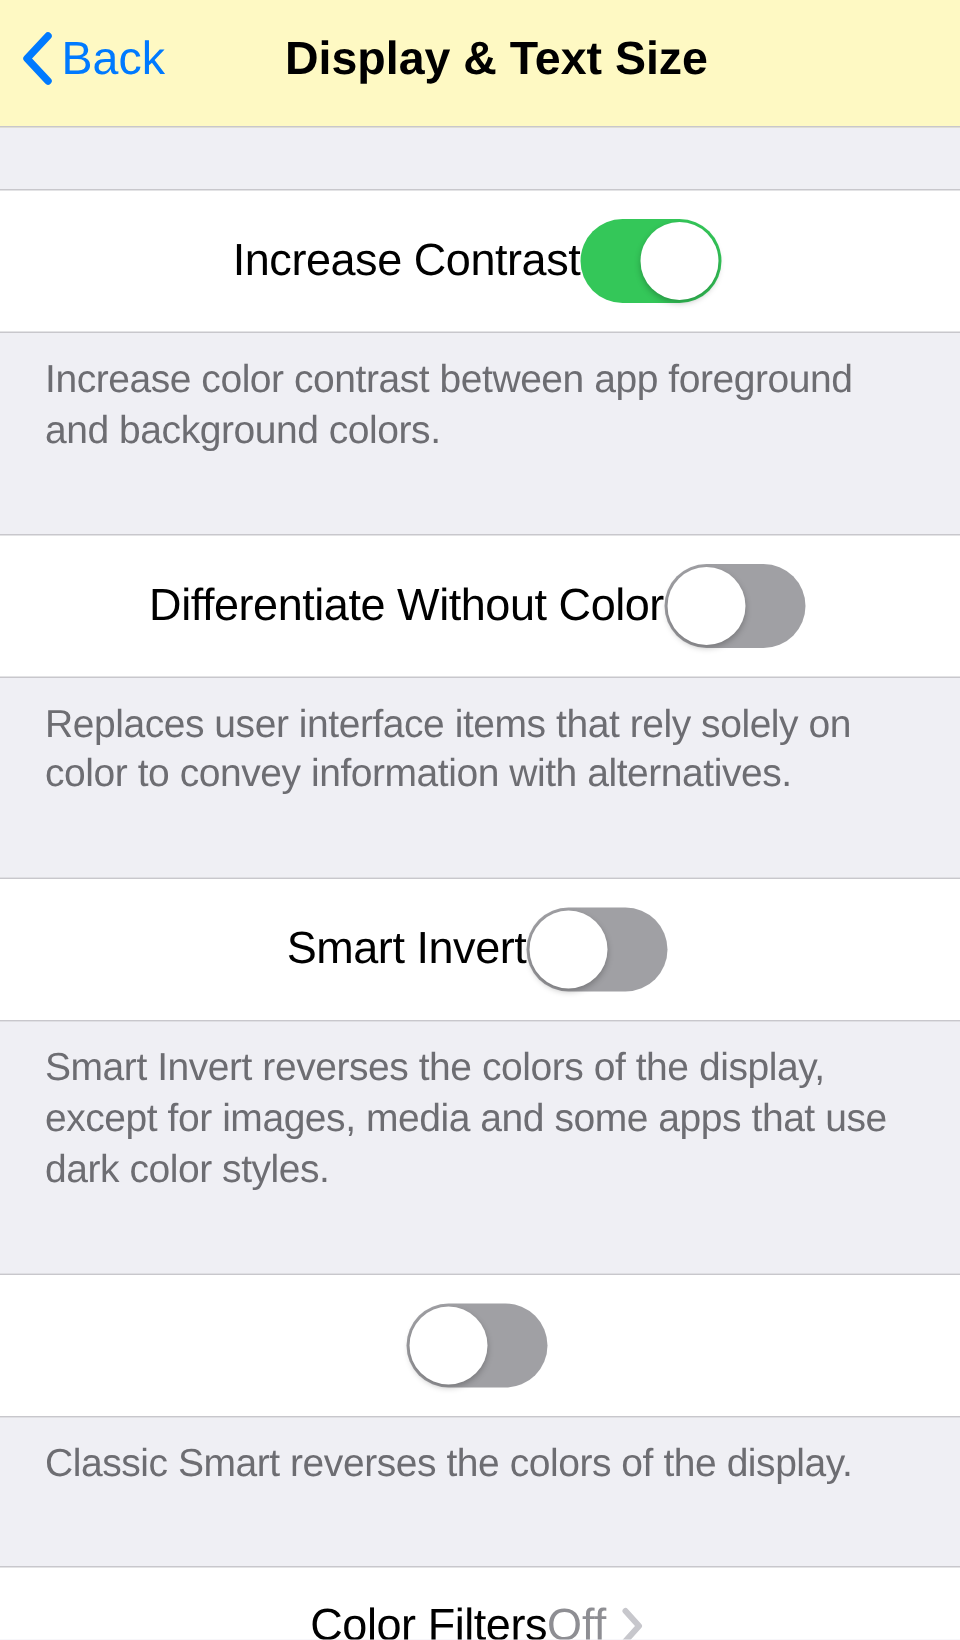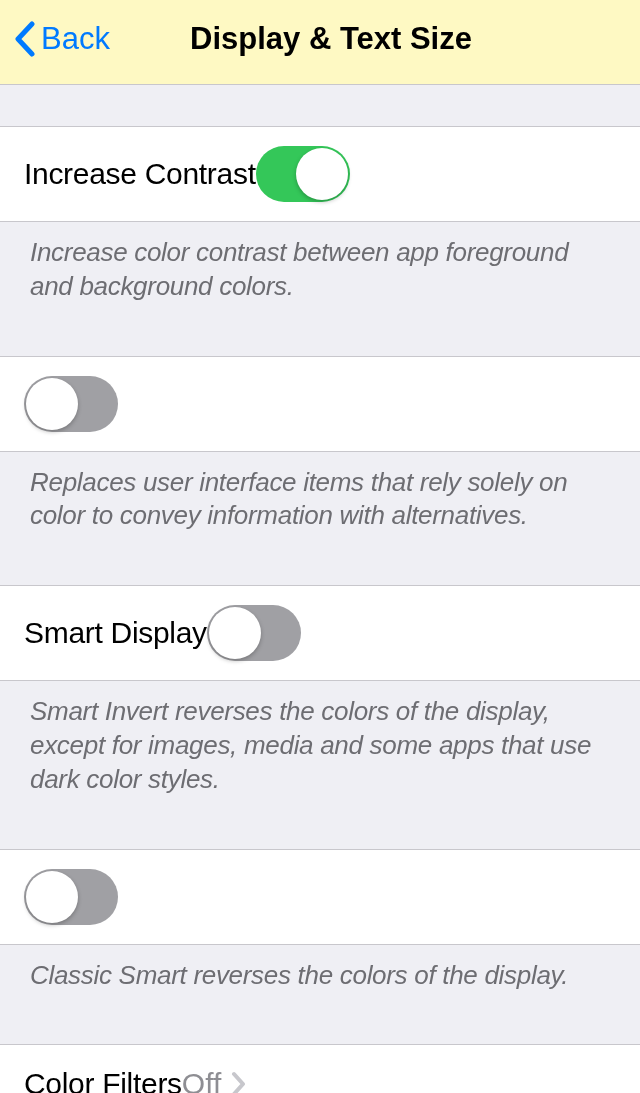--- a/index.html
+++ b/index.html
@@ -57,35 +57,34 @@
       height: 38px;
       background: #efeff4;
     }
     .row {
       background: #fff;
       border-top: 1px solid #c8c7cc;
       border-bottom: 1px solid #c8c7cc;
       padding: 19px 28px 19px 24px;
       display: flex;
       align-items: center;
-      justify-content: flex-start;
+      justify-content: center;
       min-height: 80px;
     }
     .row-label {
       font-size: 30px;
       color: #000;
       letter-spacing: -0.3px;
     }
     .footer-text {
       padding: 14px 30px 14px 30px;
       font-size: 26px;
       color: #6d6d72;
       line-height: 1.3;
       letter-spacing: -0.3px;
-      font-style: italic;
     }
     .switch {
       position: relative;
       width: 94px;
       height: 56px;
       border-radius: 28px;
       cursor: pointer;
       flex-shrink: 0;
     }
     .switch-on {
@@ -143,30 +142,31 @@
   <span class="row-label">Increase Contrast</span>
   <div class="switch switch-on">
     <div class="switch-knob"></div>
   </div>
 </div>
 <div class="footer-text">Increase color contrast between app foreground and background colors.</div>
 
 <div class="spacer-small"></div>
 
 <div class="row">
+  <span class="row-label">Differentiate Without Color</span>
   <div class="switch switch-off">
     <div class="switch-knob"></div>
   </div>
 </div>
 <div class="footer-text">Replaces user interface items that rely solely on color to convey information with alternatives.</div>
 
 <div class="spacer-small"></div>
 
 <div class="row">
-  <span class="row-label">Smart Display</span>
+  <span class="row-label">Smart Invert</span>
   <div class="switch switch-off">
     <div class="switch-knob"></div>
   </div>
 </div>
 <div class="footer-text">Smart Invert reverses the colors of the display, except for images, media and some apps that use dark color styles.</div>
 
 <div class="spacer-small"></div>
 
 <div class="row">
   <div class="switch switch-off">

